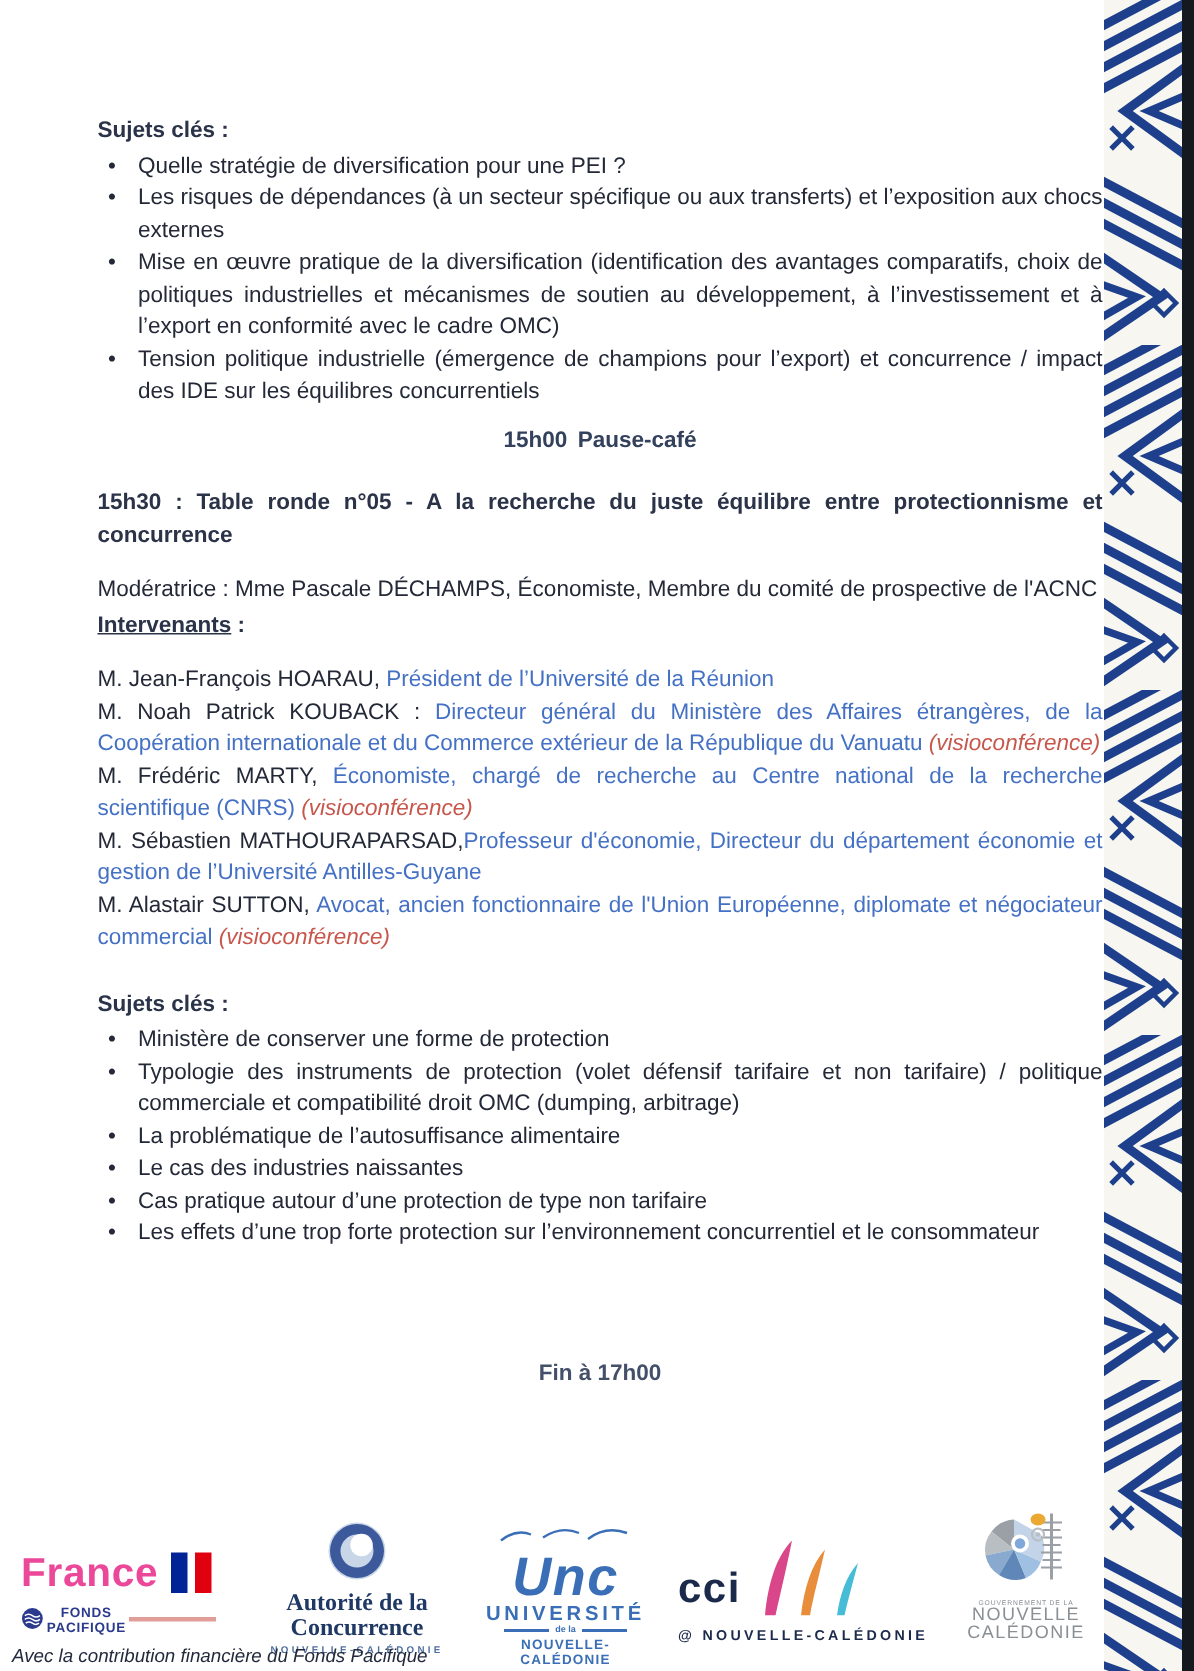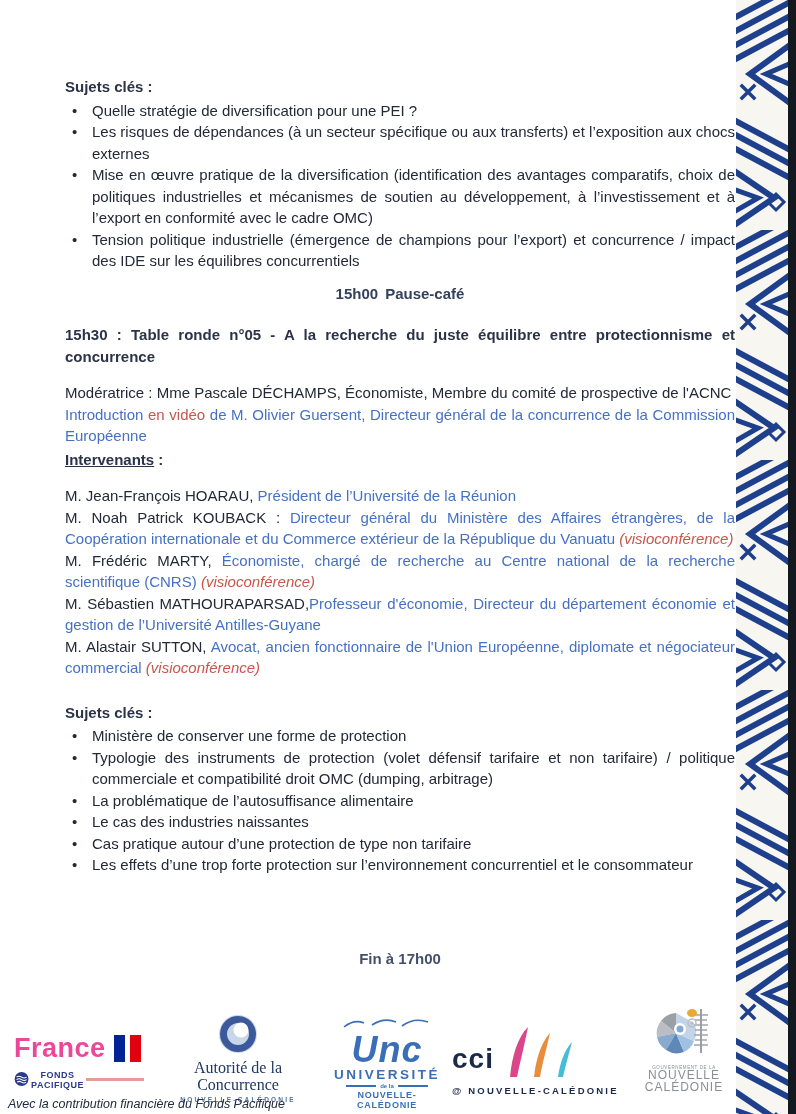--- a/index.html
+++ b/index.html
@@ -46,24 +46,24 @@
   .france-word{font-size:27px;font-weight:bold;color:#ec4899;letter-spacing:0.5px;}
   .flag{display:flex;gap:5px;}
   .flag .b1{width:11px;height:27px;background:#002395;}
   .flag .b2{width:11px;height:27px;background:#e1000f;}
   .fonds{margin-top:3px;display:flex;flex-direction:row;align-items:center;}
   .fonds-name{font-size:9px;font-weight:bold;color:#2b3a8c;letter-spacing:0.5px;margin-top:1px;}
   .fonds-strip{width:92px;height:3px;background:#c94f43;opacity:0.55;margin-top:1px;}
   .caption{position:absolute;left:8px;top:92px;font-style:italic;font-size:12.5px;color:#232a3d;}
 
   .autorite-block{left:168px;top:8px;width:140px;text-align:center;color:#1f3864;}
-  .autorite-name{font-family:"Liberation Serif","DejaVu Serif",serif;font-weight:normal;font-size:16px;line-height:17px;}
+  .autorite-name{font-family:"Liberation Serif","DejaVu Serif",serif;font-weight:bold;font-size:16px;line-height:17px;}
   .autorite-sub{font-size:6.5px;letter-spacing:2.2px;color:#51709f;margin-top:3px;font-weight:bold;}
 
-  .unc-block{left:328px;top:12px;width:118px;text-align:center;color:#3a6fb7;}
+  .unc-block{left:318px;top:12px;width:118px;text-align:center;color:#3a6fb7;}
   .unc-mark{font-size:36px;font-weight:bold;letter-spacing:1px;line-height:30px;font-style:italic;}
   .unc-l1{font-size:13.5px;font-weight:bold;letter-spacing:2.5px;margin-top:2px;}
   .unc-l2{font-size:6px;font-weight:bold;display:flex;align-items:center;gap:4px;justify-content:center;margin-top:1px;}
   .unc-l2::before,.unc-l2::after{content:"";flex:0 0 30px;height:1.5px;background:#3a6fb7;}
   .unc-l3{font-size:9px;font-weight:bold;letter-spacing:0.8px;margin-top:1px;}
 
   .cci-block{left:452px;top:22px;width:180px;}
   .cci-row{display:flex;align-items:flex-end;gap:10px;}
   .cci-mark{font-size:28px;font-weight:bold;color:#1b2a4a;line-height:36px;letter-spacing:1px;}
   .cci-sub{font-size:9.5px;font-weight:bold;letter-spacing:2.2px;color:#1b2a4a;margin-top:8px;}
@@ -84,21 +84,20 @@
     <li>Mise en œuvre pratique de la diversification (identification des avantages comparatifs, choix de politiques industrielles et mécanismes de soutien au développement, à l’investissement et à l’export en conformité avec le cadre OMC)</li>
     <li>Tension politique industrielle (émergence de champions pour l’export) et concurrence / impact des IDE sur les équilibres concurrentiels</li>
   </ul>
 
   <p class="center-line pause-line"><span class="pause-time">15h00</span><span>Pause-café</span></p>
 
   <p class="tr-heading">15h30 : Table ronde n°05 - A la recherche du juste équilibre entre protectionnisme et concurrence</p>
 
   <p class="para moderator">Modératrice : Mme Pascale DÉCHAMPS, Économiste, Membre du comité de prospective de l'ACNC</p>
 
-  <p class="para"><span class="blue">Introduction</span><span class="red"> en vidéo</span><span class="blue"> de M. Olivier Guersent, Directeur général de la concurrence de la Commission Européenne</span></p>
 
   <p class="intervenants"><span class="u">Intervenants</span><span> :</span></p>
 
   <p class="para"><span>M. Jean-François HOARAU,</span><span class="blue"> Président de l’Université de la Réunion</span><span class="red-it"></span></p>
   <p class="para"><span>M. Noah Patrick KOUBACK :</span><span class="blue"> Directeur général du Ministère des Affaires étrangères, de la Coopération internationale et du Commerce extérieur de la République du Vanuatu</span><span class="red-it"> (visioconférence)</span></p>
   <p class="para"><span>M. Frédéric MARTY,</span><span class="blue"> Économiste, chargé de recherche au Centre national de la recherche scientifique (CNRS)</span><span class="red-it"> (visioconférence)</span></p>
   <p class="para"><span>M. Sébastien MATHOURAPARSAD,</span><span class="blue">Professeur d'économie, Directeur du département économie et gestion de l’Université Antilles-Guyane</span><span class="red-it"></span></p>
   <p class="para"><span>M. Alastair SUTTON,</span><span class="blue"> Avocat, ancien fonctionnaire de l'Union Européenne, diplomate et négociateur commercial</span><span class="red-it"> (visioconférence)</span></p>
 
   <p class="sec-title sujets2">Sujets clés :</p>

